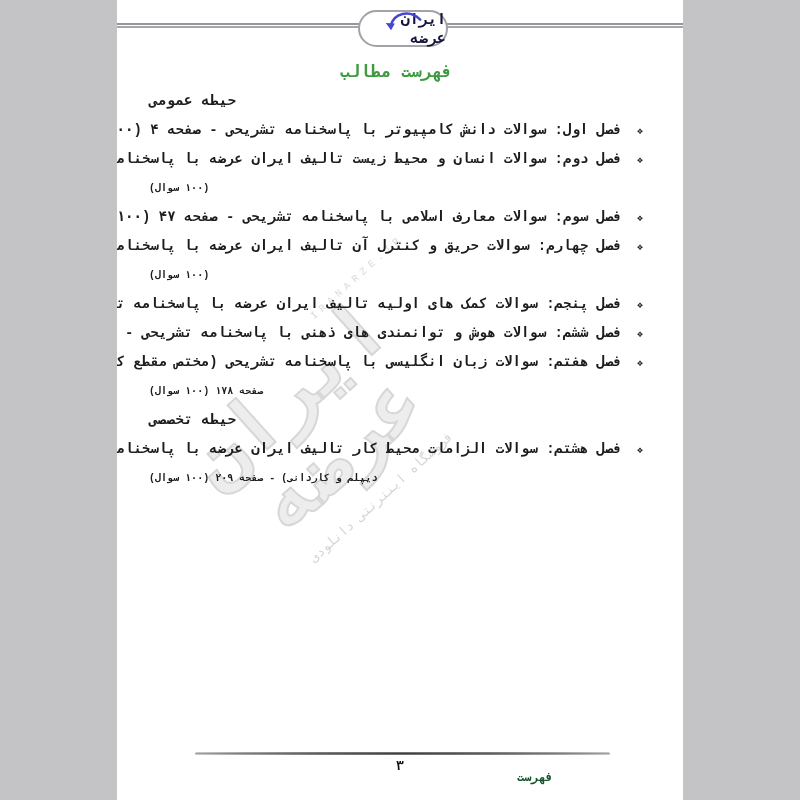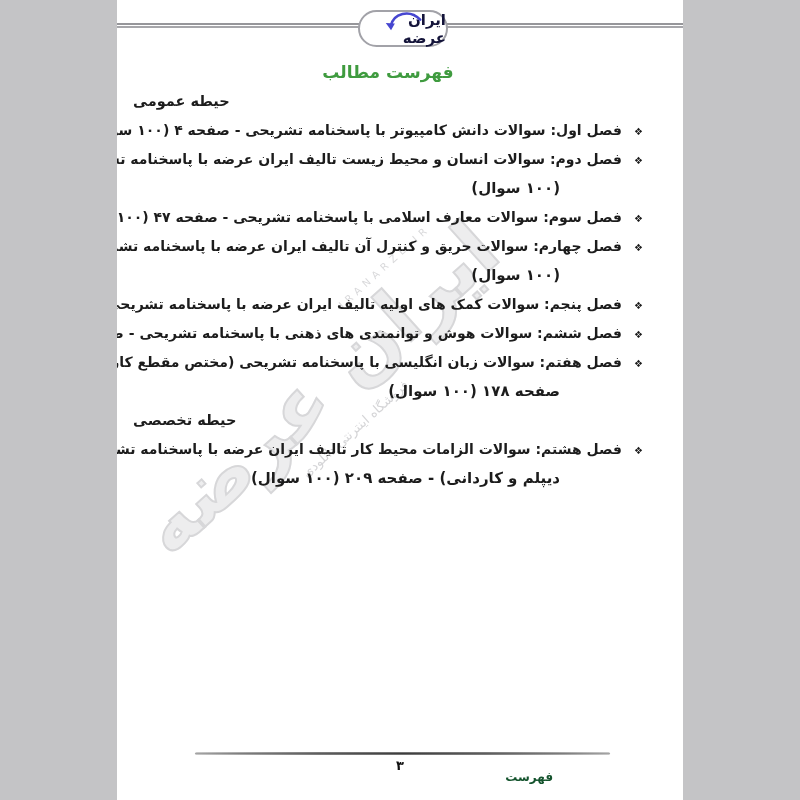--- a/index.html
+++ b/index.html
@@ -9,20 +9,21 @@
     font-family: "DejaVu Sans", sans-serif;
     overflow: hidden;
     position: relative;
   }
   .paper {
     position: absolute;
     left: 117px; top: 0;
     width: 566px; height: 800px;
     background: #ffffff;
     overflow: hidden;
+    font-family: Liberation Mono, monospace;
   }
 
   
   .hdr-rule {
     position: absolute;
     left: 0; right: 0; top: 23px;
     height: 5px;
     border-top: 2px solid #96969a;
     border-bottom: 2px solid #a6a6aa;
   }
@@ -71,21 +72,21 @@
   .wm-fa {
     margin-top: 8px;
     font-size: 13px; letter-spacing: 6px;
     color: #d5d5d7;
   }
 
   
   .content {
     position: absolute;
     left: 0; right: 0; top: 0;
-    padding: 58px 40px 0 16px;
+    padding: 58px 40px 0 32px;
     direction: rtl;
     z-index: 2;
     color: #1c1c1c;
   }
   .ln { height: 29px; line-height: 29px; white-space: nowrap; }
   .toc-title {
     height: 29px; line-height: 29px;
     text-align: center;
     font-size: 17px; font-weight: 800;
     color: #3f9b3f;
@@ -103,22 +104,22 @@
     flex: 0 0 auto;
     width: 14px;
     font-size: 10px;
     margin-left: 7px;
     line-height: 29px;
   }
   .txt { flex: 1 1 auto; line-height: 29px; }
   .txt.just { text-align: justify; text-align-last: justify; }
   .cont {
     padding-right: 83px;
-    text-align: right;
-    font-size: 15px; font-weight: 700;
+    text-align: left;
+    font-size: 10px; font-weight: 700;
   }
 
   
   .ft-rule {
     position: absolute;
     left: 78px; top: 752px;
     width: 415px; height: 3px;
     border-radius: 2px;
     background: radial-gradient(ellipse at center, #3c3c3c 0%, #7d7d7d 55%, #c9c9c9 85%, rgba(255,255,255,0) 100%);
   }

